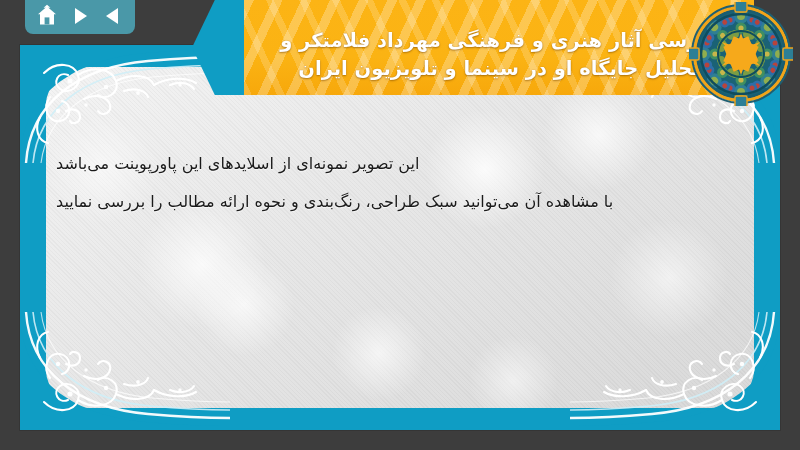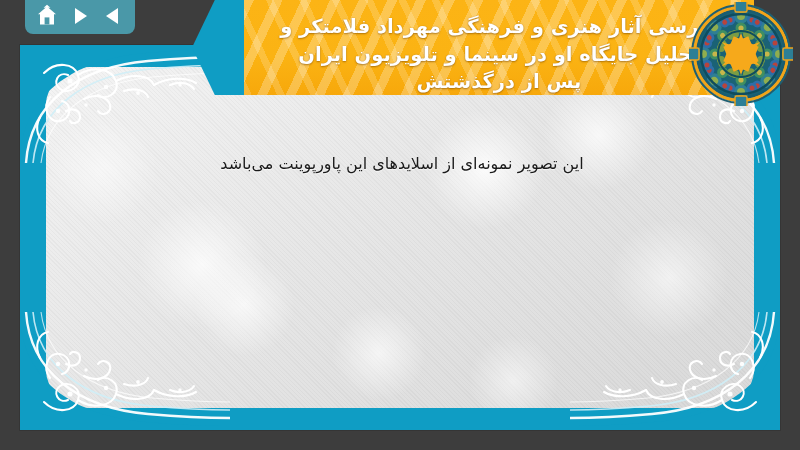--- a/index.html
+++ b/index.html
@@ -166,25 +166,25 @@
     top: 2px;
     width: 104px;
     height: 104px;
     z-index: 45;
   }
   #medallion svg { display: block; }
 
   
   #body-text {
     position: absolute;
-    left: 48px;
+    left: 36px;
     top: 100px;
     width: 668px;
     direction: rtl;
-    text-align: center;
+    text-align: left;
     color: #1a1a1a;
     font-family: "DejaVu Sans", "Liberation Sans", sans-serif;
     font-size: 16px;
     line-height: 2.35;
     z-index: 30;
     text-shadow: 0 1px 1px rgba(255,255,255,0.75);
   }
   #body-text .bline { display: block; white-space: nowrap; }
 </style>
 </head>
@@ -333,31 +333,31 @@
           <circle cx="86" cy="42" r="2.2"></circle>
           <circle cx="118" cy="48" r="1.9"></circle>
           <circle cx="160" cy="40" r="1.7"></circle>
           <circle cx="66" cy="60" r="1.7"></circle>
         </g>
       </svg>
     </div>
 
     <div id="body-text">
       <span class="bline">این تصویر نمونه‌ای از اسلایدهای این پاورپوینت می‌باشد</span>
+      <span class="bline">با مشاهده آن می‌توانید سبک طراحی، رنگ‌بندی و نحوه ارائه مطالب را بررسی نمایید</span>
     </div>
   </div>
 
   <div id="title-band">
     <div id="ribbon-tail"></div>
 
     <div id="title-banner">
       <div id="title-text">
         <span class="tline">بررسی آثار هنری و فرهنگی مهرداد فلامتکر و</span>
         <span class="tline">تحلیل جایگاه او در سینما و تلویزیون ایران</span>
-        <span class="tline">پس از درگذشتش</span>
       </div>
     </div>
 
     <div id="medallion">
       <svg width="104" height="104" viewBox="0 0 104 104" aria-hidden="true">
         <defs>
           <clipPath id="medclip">
               <circle cx="52" cy="52" r="44"></circle>
             </clipPath>
         </defs>

